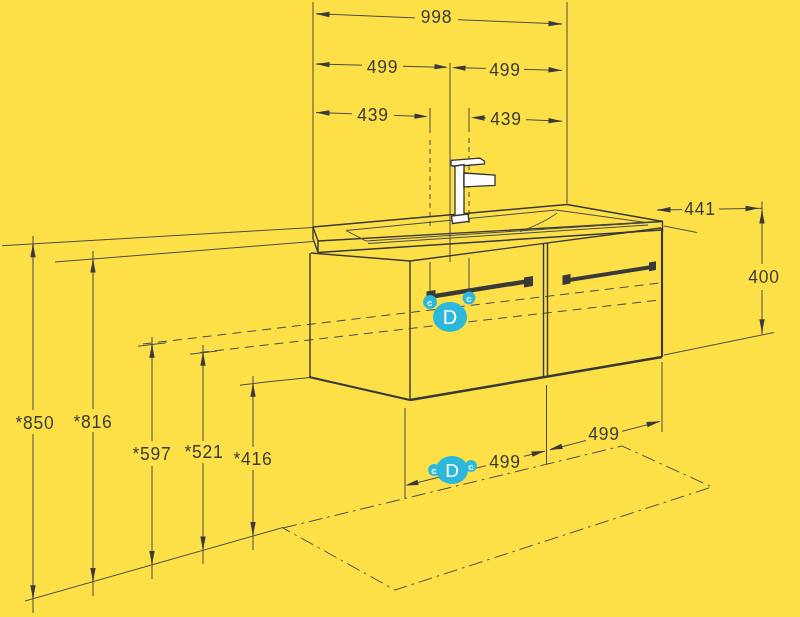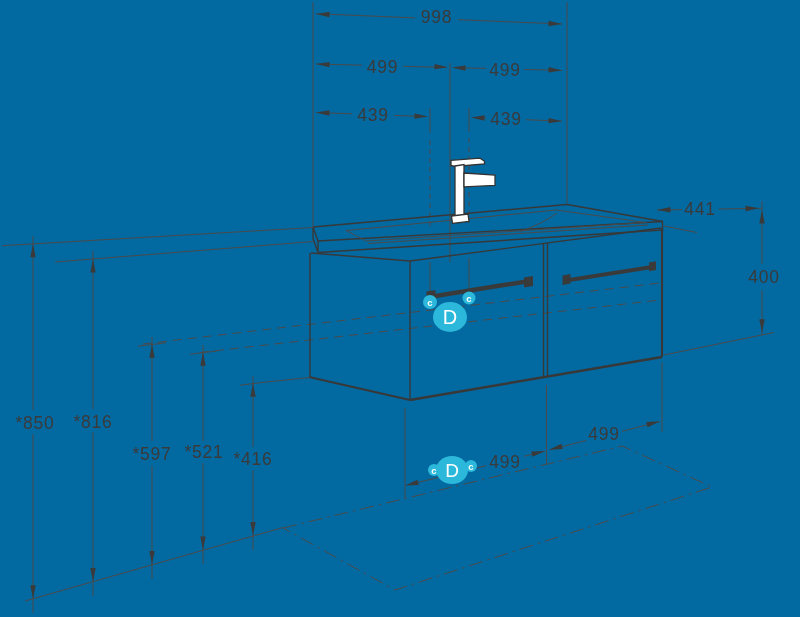--- a/index.html
+++ b/index.html
@@ -1,16 +1,16 @@
 <!DOCTYPE html>
 <html><head>
 <meta charset="utf-8">
 <style>
   html,body{margin:0;padding:0;background:#ffffff;}
-  .stage{position:relative;width:800px;height:617px;background:#0369a1;overflow:hidden;
+  .stage{position:relative;width:800px;height:617px;background:#fde047;overflow:hidden;
          font-family:"Liberation Sans", sans-serif;}
   svg{display:block;}
   .ln{stroke:#4a4a4a;stroke-width:1;fill:none;}
   .ln2{stroke:#383838;stroke-width:1.4;fill:none;}
   .w2{stroke-width:2.1;}
   .w24{stroke-width:2.4;}
   .thin{stroke:#4a4a4a;stroke-width:1;fill:none;}
   .dash{stroke:#4a4a4a;stroke-width:1;fill:none;stroke-dasharray:9 6;}
   .dash2{stroke:#4a4a4a;stroke-width:1;fill:none;stroke-dasharray:5 4;}
   .dashdot{stroke:#4a4a4a;stroke-width:1;fill:none;stroke-dasharray:14 5 2.5 5;}

